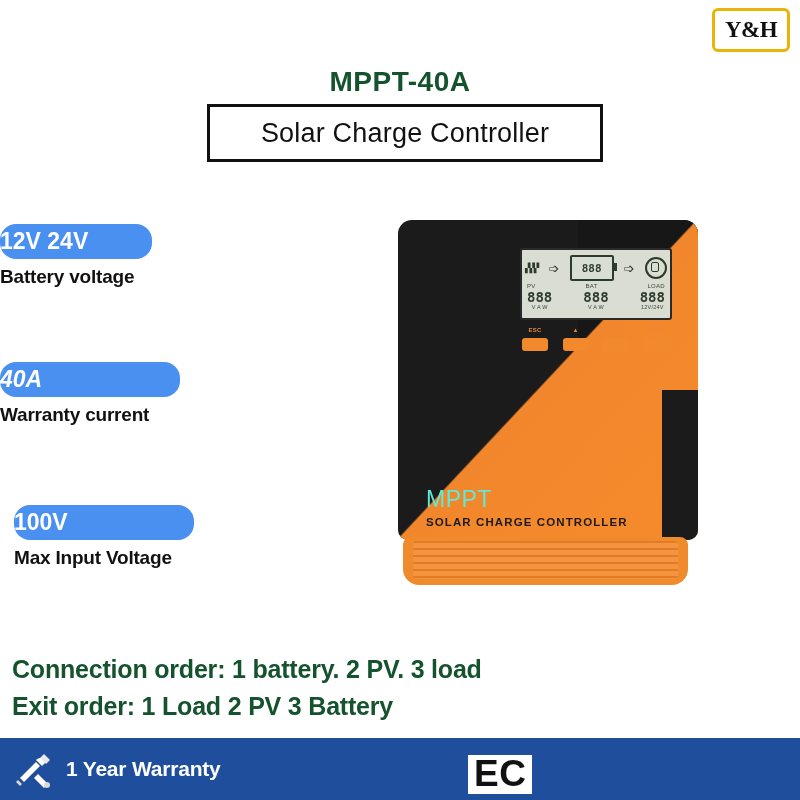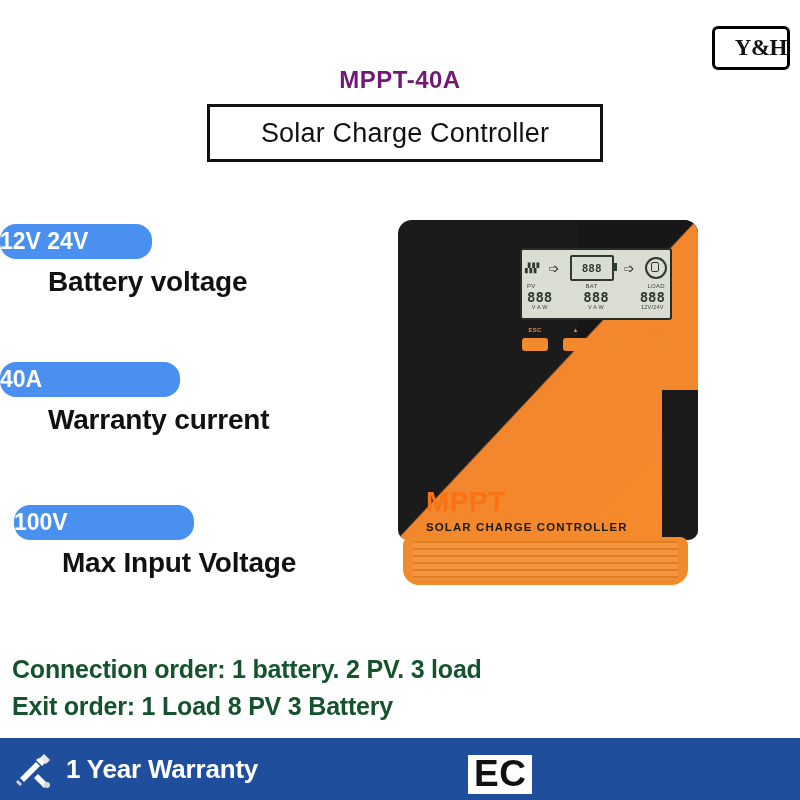--- a/index.html
+++ b/index.html
@@ -20,46 +20,45 @@
     inset: 0;
   }
 
   
   .brand-badge {
     position: absolute;
     top: 8px;
     right: 10px;
     width: 72px;
     height: 38px;
-    border: 3px solid #000000;
+    border: 3px solid #eab308;
     border-radius: 6px;
     background: #fff;
     display: flex;
     align-items: center;
-    justify-content: flex-end;
-    margin-top: 18px;
+    justify-content: center;
   }
   .brand-badge span {
     font-size: 23px;
     font-weight: bold;
     letter-spacing: -0.5px;
     color: #111;
     font-family: "Liberation Serif", serif;
   }
 
   
   .model-title {
     position: absolute;
     top: 66px;
     left: 0;
     width: 800px;
     text-align: center;
-    font-size: 24px;
-    font-weight: bold;
-    color: #701a75;
+    font-size: 28px;
+    font-weight: bold;
+    color: #14532d;
     letter-spacing: 0.5px;
   }
   .subtitle-box {
     position: absolute;
     top: 104px;
     left: 207px;
     width: 390px;
     height: 52px;
     border: 3px solid #111;
     background: #fff;
@@ -87,31 +86,30 @@
     font-size: 23px;
     font-weight: bold;
     border-radius: 16px;
     padding: 5px 0 6px 0;
     line-height: 1.05;
     box-sizing: border-box;
   }
   .feature .caption {
     display: block;
     margin-top: 7px;
-    font-size: 28px;
+    font-size: 19px;
     font-weight: bold;
     color: #111;
     letter-spacing: -0.2px;
-    margin-left: 48px;
   }
   #feature-0 { top: 224px; }
   #feature-1 { top: 362px; }
   #feature-2 { top: 505px; padding-left: 14px; }
   #feature-0 .pill { width: 152px; }
-  #feature-1 .pill { width: 180px; }
+  #feature-1 .pill { width: 180px; font-style: italic; }
   #feature-2 .pill { width: 180px; }
 
   
   .product {
     position: absolute;
     left: 393px;
     top: 212px;
     width: 320px;
     height: 385px;
   }
@@ -296,23 +294,23 @@
   }
   .btn-labels span { width: 26px; text-align: center; }
   
   .prod-text {
     position: absolute;
     left: 28px;
     top: 266px;
     width: 240px;
   }
   .prod-text .t1 {
-    font-size: 28px;
-    font-weight: bold;
-    color: #f97316;
+    font-size: 23px;
+    font-weight: normal;
+    color: #5eead4;
     letter-spacing: 0.5px;
   }
   .prod-text .t2 {
     font-size: 11.5px;
     font-weight: bold;
     color: #1b1b1b;
     letter-spacing: 1.1px;
     margin-top: 3px;
   }
   
@@ -363,21 +361,21 @@
   }
   .footer-icon {
     width: 42px;
     height: 42px;
     margin-left: 14px;
     position: relative;
     flex: none;
   }
   .footer-label {
     color: #ffffff;
-    font-size: 26px;
+    font-size: 21px;
     font-weight: bold;
     margin-left: 10px;
     letter-spacing: -0.2px;
   }
   .footer-ec {
     position: absolute;
     left: 468px;
     bottom: 6px;
     font-size: 37px;
     font-weight: bold;
@@ -471,21 +469,21 @@
         <div class="t1">MPPT</div>
         <div class="t2">SOLAR CHARGE CONTROLLER</div>
       </div>
     </div>
     <div class="prod-base">
       <div class="prod-base-lines"></div>
     </div>
   </div>
 
   <div class="warn" id="warn-0">Connection order: 1 battery. 2 PV. 3 load</div>
-  <div class="warn" id="warn-1">Exit order: 1 Load 8 PV 3 Battery</div>
+  <div class="warn" id="warn-1">Exit order: 1 Load 2 PV 3 Battery</div>
 
   <div class="footer">
     <div class="footer-icon">
       <svg viewBox="0 0 42 42" width="42" height="42" aria-hidden="true">
         <path d="M6 30 L22 14 L26 18 L10 34 Z" fill="#ffffff"></path>
         <path d="M4 32 L8 36 L6 38 L2 34 Z" fill="#d8d8d8"></path>
         <path d="M22 12 C25 9, 31 9, 34 12 L28 18 Z" fill="#ffffff"></path>
         <path d="M30 6 L36 12 L32 16 L26 10 Z" fill="#e8e8e8"></path>
         <path d="M24 26 L34 36 L30 40 L20 30 Z" fill="#ffffff"></path>
         <circle cx="33" cy="37" r="3" fill="#d8d8d8"></circle>

